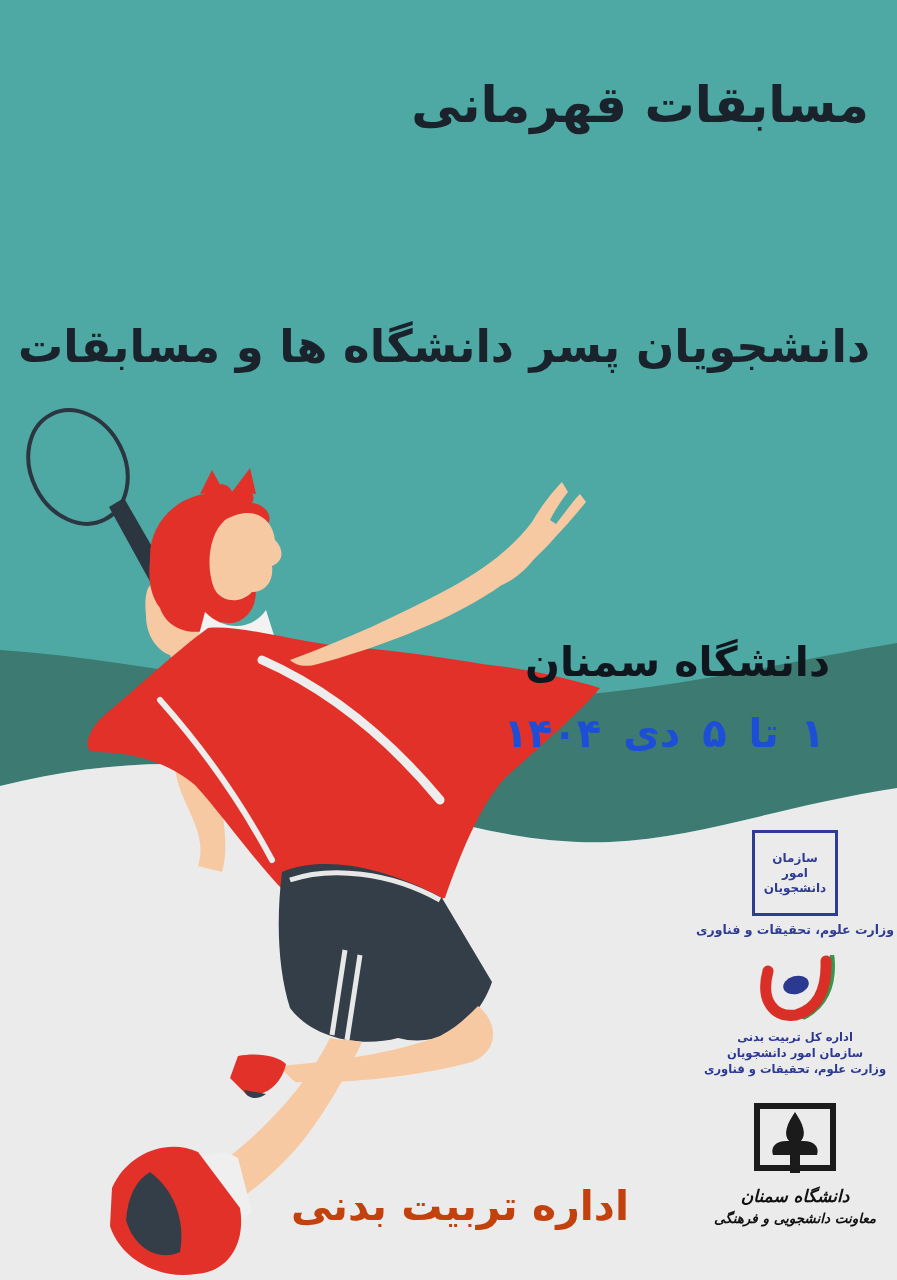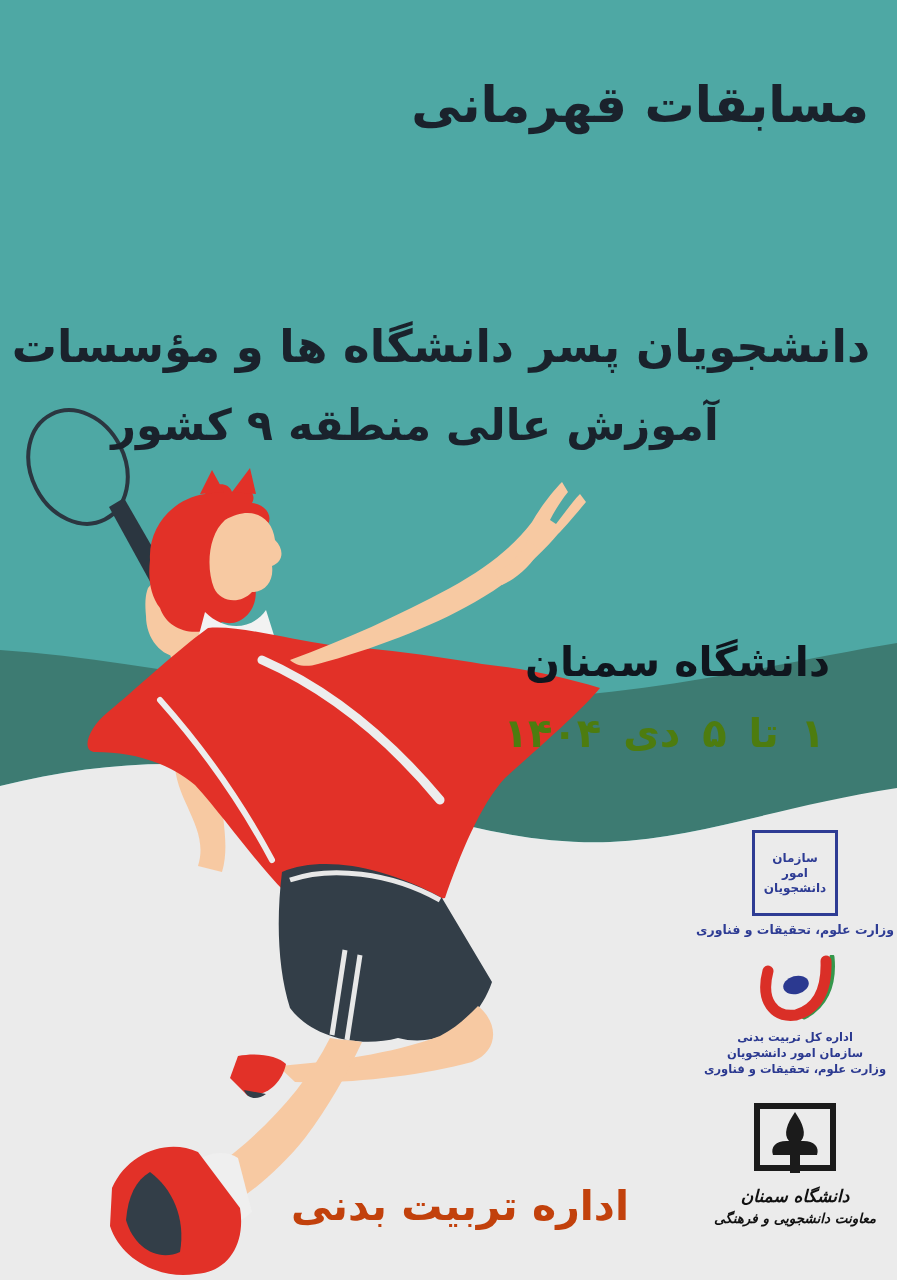--- a/index.html
+++ b/index.html
@@ -17,21 +17,21 @@
   .header-line{left:390px;width:500px;top:76px;font-size:50px;color:#1a222c;}
   .main-title{
     left:140px;width:690px;top:148px;
     font-size:136px;line-height:1.2;
     color:#e23128;
     text-shadow:-7px 7px 0 #242b37;
   }
   .sub1{left:80px;width:790px;top:320px;font-size:45px;color:#1a222c;}
   .sub2{left:60px;width:710px;top:400px;font-size:43px;color:#1a222c;}
   .venue{left:520px;width:315px;top:638px;font-size:41px;color:#10161e;}
-  .date{left:510px;width:315px;top:710px;font-size:40px;color:#4d7c0f;word-spacing:8px;}
+  .date{left:510px;width:315px;top:710px;font-size:40px;color:#1d4ed8;word-spacing:8px;}
   .footer-line{left:250px;width:420px;top:1182px;font-size:41px;color:#c2410c;}
 
   .logo-block{position:absolute;left:690px;width:210px;text-align:center;direction:rtl;}
   .logo-block .emblem{display:inline-block;}
   .lb1{top:830px;}
   .lb2{top:955px;}
   .lb3{top:1100px;}
   .emblem-box{
     display:flex;align-items:center;justify-content:center;
     width:86px;height:86px;margin:0 auto;
@@ -115,22 +115,21 @@
                C352,1040 340,1040 330,1038 Z" fill="#f7c9a2"></path>
       <path d="M196,1162 C208,1152 226,1150 238,1158 L252,1212 C238,1226 216,1228 204,1218 Z" fill="#efefef"></path>
       <path d="M112,1188 C128,1152 168,1138 198,1152 L240,1208 C246,1244 228,1272 196,1274
                C158,1280 120,1258 110,1226 Z" fill="#e23128"></path>
       <path d="M150,1172 C172,1188 186,1218 180,1252 C158,1262 134,1248 126,1220
                C128,1196 136,1180 150,1172 Z" fill="#333e48"></path>
     </g>
   </svg>
 
   <div class="txt header-line">مسابقات قهرمانی</div>
-  <div class="txt sub1">دانشجویان پسر دانشگاه ها و مؤسسات</div>
-  <div class="txt sub2">آموزش عالی منطقه ۹ کشور</div>
+  <div class="txt sub1">دانشجویان پسر دانشگاه ها و مسابقات</div>
   <div class="txt venue">دانشگاه سمنان</div>
   <div class="txt date">۱ تا ۵ دی ۱۴۰۴</div>
   <div class="txt footer-line">اداره تربیت بدنی</div>
 
   <div class="logo-block lb1">
     <div class="emblem-box">سازمان امور دانشجویان</div>
     <div class="cap-blue">وزارت علوم، تحقیقات و فناوری</div>
   </div>
 
   <div class="logo-block lb2">

